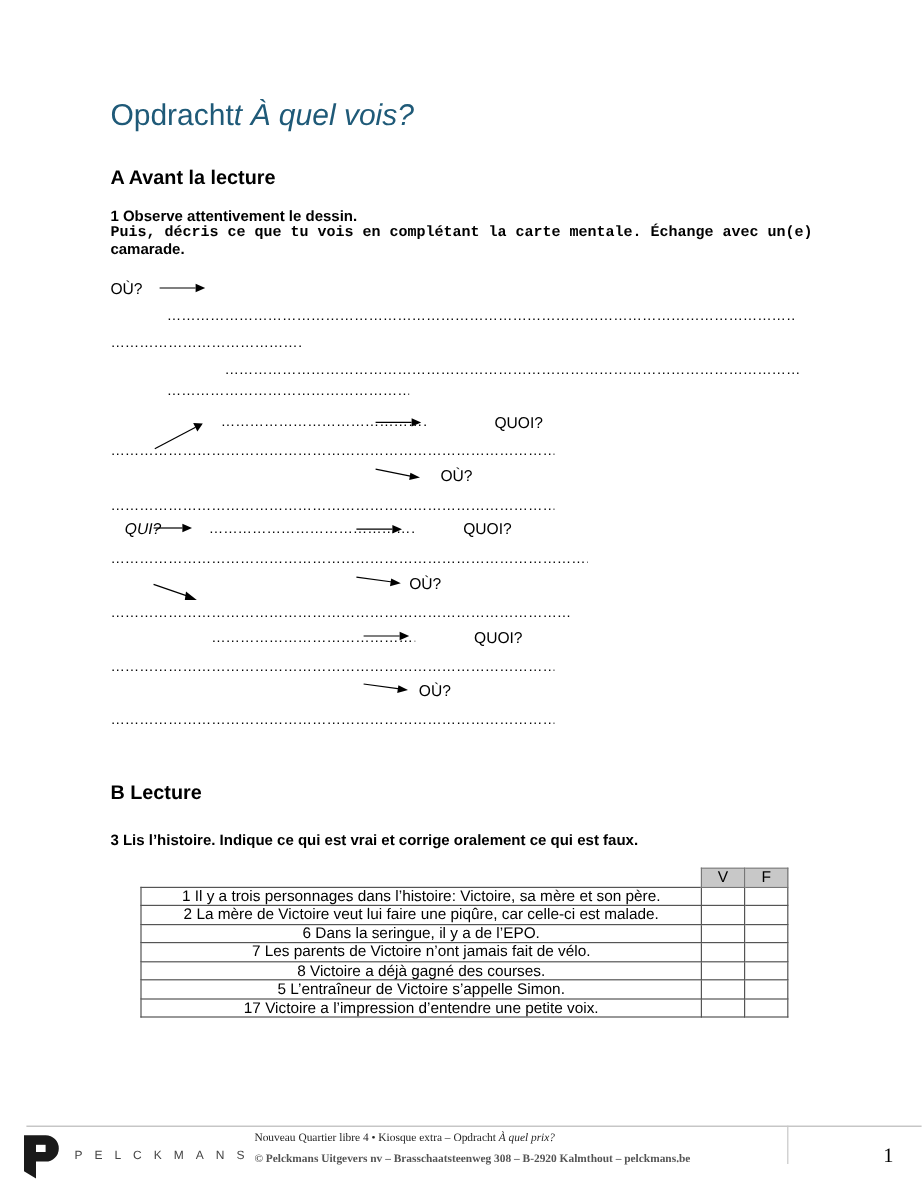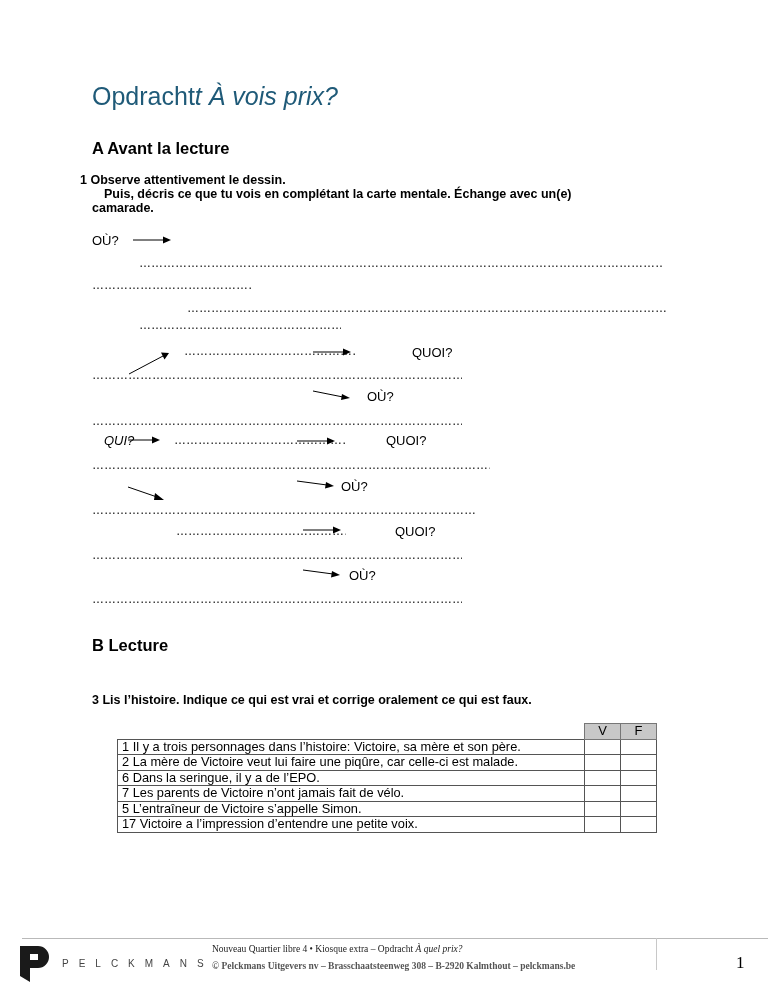--- a/index.html
+++ b/index.html
@@ -7,40 +7,40 @@
   body { position: relative; font-family: "Liberation Sans", sans-serif; color: #000; }
   .abs { position: absolute; white-space: nowrap; }
   .title { left: 92px; top: 82px; font-size: 25px; color: #1f5a78; font-weight: normal; }
   .title i { font-style: italic; }
   .h2 { font-size: 16.5px; font-weight: bold; }
   .instr { font-size: 12.5px; font-weight: bold; line-height: 14px; }
   .lbl { font-size: 13px; }
   .dots { font-size: 12px; letter-spacing: 0px; color: #000; overflow: hidden; }
   svg.arrow { position: absolute; overflow: visible; }
   table.vf { position: absolute; left: 117px; top: 723px; border-collapse: collapse; font-size: 12.8px; }
-  table.vf td, table.vf th { border: 1px solid #555; padding: 0 4px; line-height: 14.5px; font-weight: normal; text-align: left; vertical-align: top; }
+  table.vf td, table.vf th { border: 1px solid #555; padding: 0 4px; line-height: 14.5px; font-weight: normal; text-align: center; vertical-align: top; }
   table.vf td.q { width: 467px; }
   table.vf td.c { width: 36px; }
   table.vf th.h { background: #c8c8c8; text-align: center; width: 36px; font-size: 13px; border: 1px solid #777; }
   table.vf th.blank { border: none; background: transparent; }
   .footer-line { position: absolute; left: 22px; top: 938px; width: 750px; height: 1px; background: #b9b9b9; }
   .footer-vline { position: absolute; left: 656px; top: 938px; width: 1px; height: 32px; background: #c8c8c8; }
   .foot1 { left: 212px; top: 944px; font-family: Liberation Serif, serif; font-size: 9.5px; color: #222; }
   .foot2 { left: 212px; top: 961px; font-family: "Liberation Serif", serif; font-size: 9.5px; color: #555; font-weight: bold; }
   .pagenum { left: 736px; top: 953px; font-family: "Liberation Serif", serif; font-size: 17px; }
   .brand { left: 62px; top: 958px; font-size: 10px; letter-spacing: 10px; color: #444; }
 </style>
 </head>
 <body>
 
-<div class="abs title"><span>Opdracht</span><i>t À vois prix?</i></div>
+<div class="abs title"><span>Opdracht</span><i>t À quel vois?</i></div>
 
 <div class="abs h2" style="left:92px;top:139px;">A Avant la lecture</div>
-<div class="abs instr" style="left:80px;top:173px;">1 Observe attentivement le dessin.</div>
-<div class="abs instr" style="left:104px;top:187px;">Puis, décris ce que tu vois en complétant la carte mentale. Échange avec un(e)</div>
+<div class="abs instr" style="left:92px;top:173px;">1 Observe attentivement le dessin.</div>
+<div class="abs instr" style="left:92px;top:187px;font-family:Liberation Mono, monospace;">Puis, décris ce que tu vois en complétant la carte mentale. Échange avec un(e)</div>
 <div class="abs instr" style="left:92px;top:201px;">camarade.</div>
 
 <div>
   <div class="abs lbl" style="left:92px;top:233px;">OÙ?</div>
   <svg class="arrow" style="left:133px;top:234px;" width="40" height="12">
       <line x1="0" y1="6" x2="30" y2="6" stroke="#000" stroke-width="1"></line>
       <polygon points="30,2.5 38,6 30,9.5" fill="#000"></polygon>
     </svg>
 
   <div class="abs dots" style="left:139px;top:256px;width:525px;">………………………………………………………………………………………………………………………………………………………</div>
@@ -100,21 +100,21 @@
   <div class="abs dots" style="left:92px;top:548px;width:370px;">………………………………………………………………………………………………………………………………………………………</div>
 
   <svg class="arrow" style="left:303px;top:568px;" width="40" height="14">
       <line x1="0" y1="2" x2="30" y2="6" stroke="#000" stroke-width="1"></line>
       <polygon points="29,3 37,7 28,9.5" fill="#000"></polygon>
     </svg>
   <div class="abs lbl" style="left:349px;top:568px;">OÙ?</div>
   <div class="abs dots" style="left:92px;top:592px;width:370px;">………………………………………………………………………………………………………………………………………………………</div>
 </div>
 
-<div class="abs h2" style="left:92px;top:636px;">B Lecture</div>
+<div class="abs h2" style="left:92px;top:652px;">B Lecture</div>
 <div class="abs instr" style="left:92px;top:693px;text-align:right;">3 Lis l’histoire. Indique ce qui est vrai et corrige oralement ce qui est faux.</div>
 
 <table class="vf">
   <tbody>
       <tr>
     <th class="blank"></th>
     <th class="h">V</th>
     <th class="h">F</th>
   </tr>
   <tr>
@@ -131,20 +131,25 @@
         <td class="q">6 Dans la seringue, il y a de l’EPO.</td>
         <td class="c"></td>
         <td class="c"></td>
       </tr>
   <tr>
         <td class="q">7 Les parents de Victoire n’ont jamais fait de vélo.</td>
         <td class="c"></td>
         <td class="c"></td>
       </tr>
   <tr>
+        <td class="q">8 Victoire a déjà gagné des courses.</td>
+        <td class="c"></td>
+        <td class="c"></td>
+      </tr>
+  <tr>
         <td class="q">5 L’entraîneur de Victoire s’appelle Simon.</td>
         <td class="c"></td>
         <td class="c"></td>
       </tr>
   <tr>
         <td class="q">17 Victoire a l’impression d’entendre une petite voix.</td>
         <td class="c"></td>
         <td class="c"></td>
       </tr>
 </tbody>

